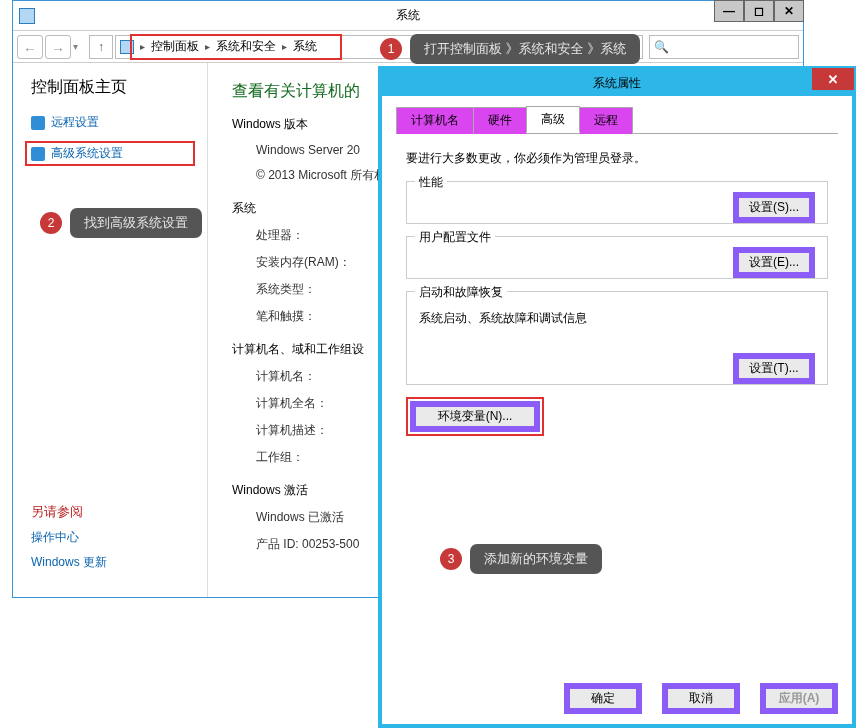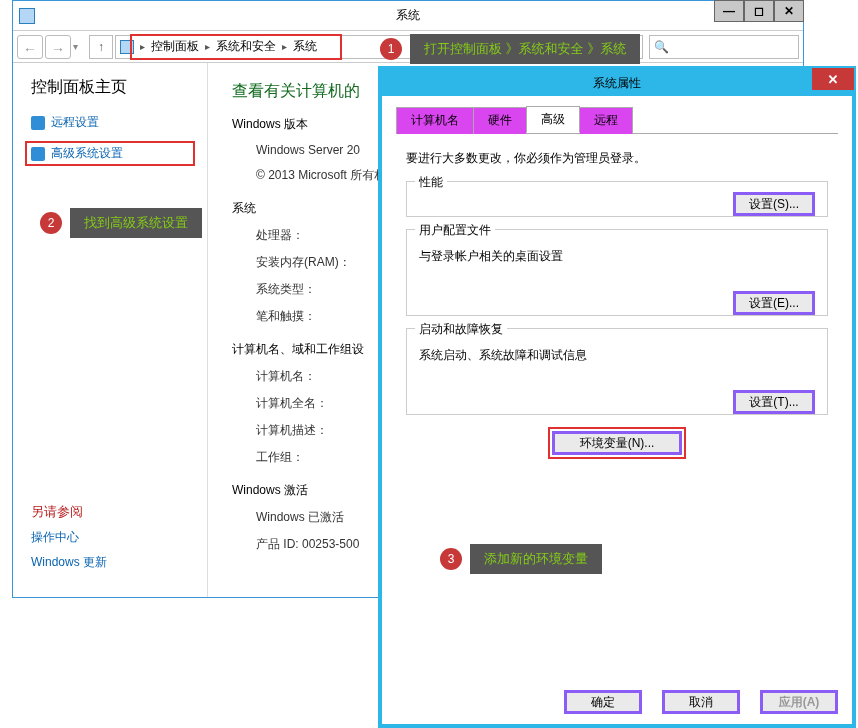--- a/index.html
+++ b/index.html
@@ -38,40 +38,40 @@
 .sb-link { font-size: 12px; color: #0a64b0; margin-bottom: 8px; cursor: pointer; }
 
 .main { flex: 1; padding: 18px 10px 10px 24px; }
 .main-title { font-size: 16px; color: #126a1f; margin-bottom: 14px; }
 .main-sec { font-size: 12px; margin-bottom: 10px; }
 .main-sub { font-size: 12px; margin-left: 24px; margin-bottom: 10px; color: #333; }
 
 
 .annot { position: absolute; display: flex; align-items: center; z-index: 50; }
 .annot-num { width: 22px; height: 22px; border-radius: 50%; background: #c73838; color: #fff; font-size: 12px; display: flex; align-items: center; justify-content: center; margin-right: 8px; }
-.annot-box { background: #555; color: #84cc16; font-size: 13px; padding: 6px 14px; border-radius: 0; }
+.annot-box { background: #555; color: #e5e5e5; font-size: 13px; padding: 6px 14px; border-radius: 7px; }
 
 
 .dialog { position: absolute; left: 378px; top: 66px; width: 478px; height: 662px; border: 4px solid #2cb7e8; background: #fff; }
 .dialog-title { height: 26px; background: #2cb7e8; display: flex; align-items: center; justify-content: center; font-size: 12px; position: relative; color: #000; }
 .dialog-close { position: absolute; right: -2px; top: -2px; width: 42px; height: 22px; background: #c73838; color: #fff; display: flex; align-items: center; justify-content: center; font-weight: bold; font-size: 13px; cursor: pointer; }
 .dialog-body { padding: 10px 14px; }
 .tabs { display: flex; border-bottom: 1px solid #aaa; position: relative; }
 .tab { padding: 4px 14px; font-size: 12px; border: 1px solid #aaa; border-bottom: none; background: #d946ef; cursor: pointer; margin-right: -1px; position: relative; top: 1px; }
 .tab.active { background: #fff; border-bottom: 1px solid #fff; z-index: 2; top: 0; }
 .tab-content { padding: 16px 10px 10px 10px; font-size: 12px; }
 .admin-note { margin-bottom: 14px; }
 .group { border: 1px solid #ccc; padding: 10px 12px 0 12px; margin-bottom: 12px; position: relative; }
 .group-title { position: absolute; top: -8px; left: 8px; background: #fff; padding: 0 4px; font-size: 12px; }
 .group-desc { font-size: 12px; margin: 8px 0 26px 0; }
 .group-btn-row { display: flex; justify-content: flex-end; }
-.btn { min-width: 82px; height: 24px; border: 3px solid #8b5cf6; background: #eaeaea; font-size: 12px; padding: 0 10px; cursor: pointer; }
+.btn { min-width: 82px; height: 31px; border: 6px solid #8b5cf6; background: #eaeaea; font-size: 12px; padding: 0 10px; cursor: pointer; }
 .env-btn { min-width: 130px; }
 .env-wrap { border: 2px solid #e03030; padding: 2px; display: inline-block; }
-.env-row { display: flex; justify-content: center; margin-top: 8px; margin-bottom: 6px; }
+.env-row { display: flex; justify-content: flex-start; margin-top: 8px; margin-bottom: 6px; }
 .dlg-footer { position: absolute; bottom: 10px; right: 14px; display: flex; gap: 20px; }
 .dlg-footer .btn { min-width: 78px; }
 .dlg-footer .btn.disabled { color: #999; font-weight: bold; }
 </style>
 </head>
 <body>
 
 <div class="sys-window">
   <div class="titlebar">
     <div class="titlebar-icon"></div>
@@ -172,21 +172,20 @@
 
       <div class="group">
         <div class="group-title">性能</div>
         <div class="group-btn-row">
             <button class="btn">设置(S)...</button>
           </div>
       </div>
 
       <div class="group">
         <div class="group-title">用户配置文件</div>
-        <div class="group-desc">与登录帐户相关的桌面设置</div>
         <div class="group-btn-row">
             <button class="btn">设置(E)...</button>
           </div>
       </div>
 
       <div class="group">
         <div class="group-title">启动和故障恢复</div>
         <div class="group-desc">系统启动、系统故障和调试信息</div>
         <div class="group-btn-row">
             <button class="btn">设置(T)...</button>

